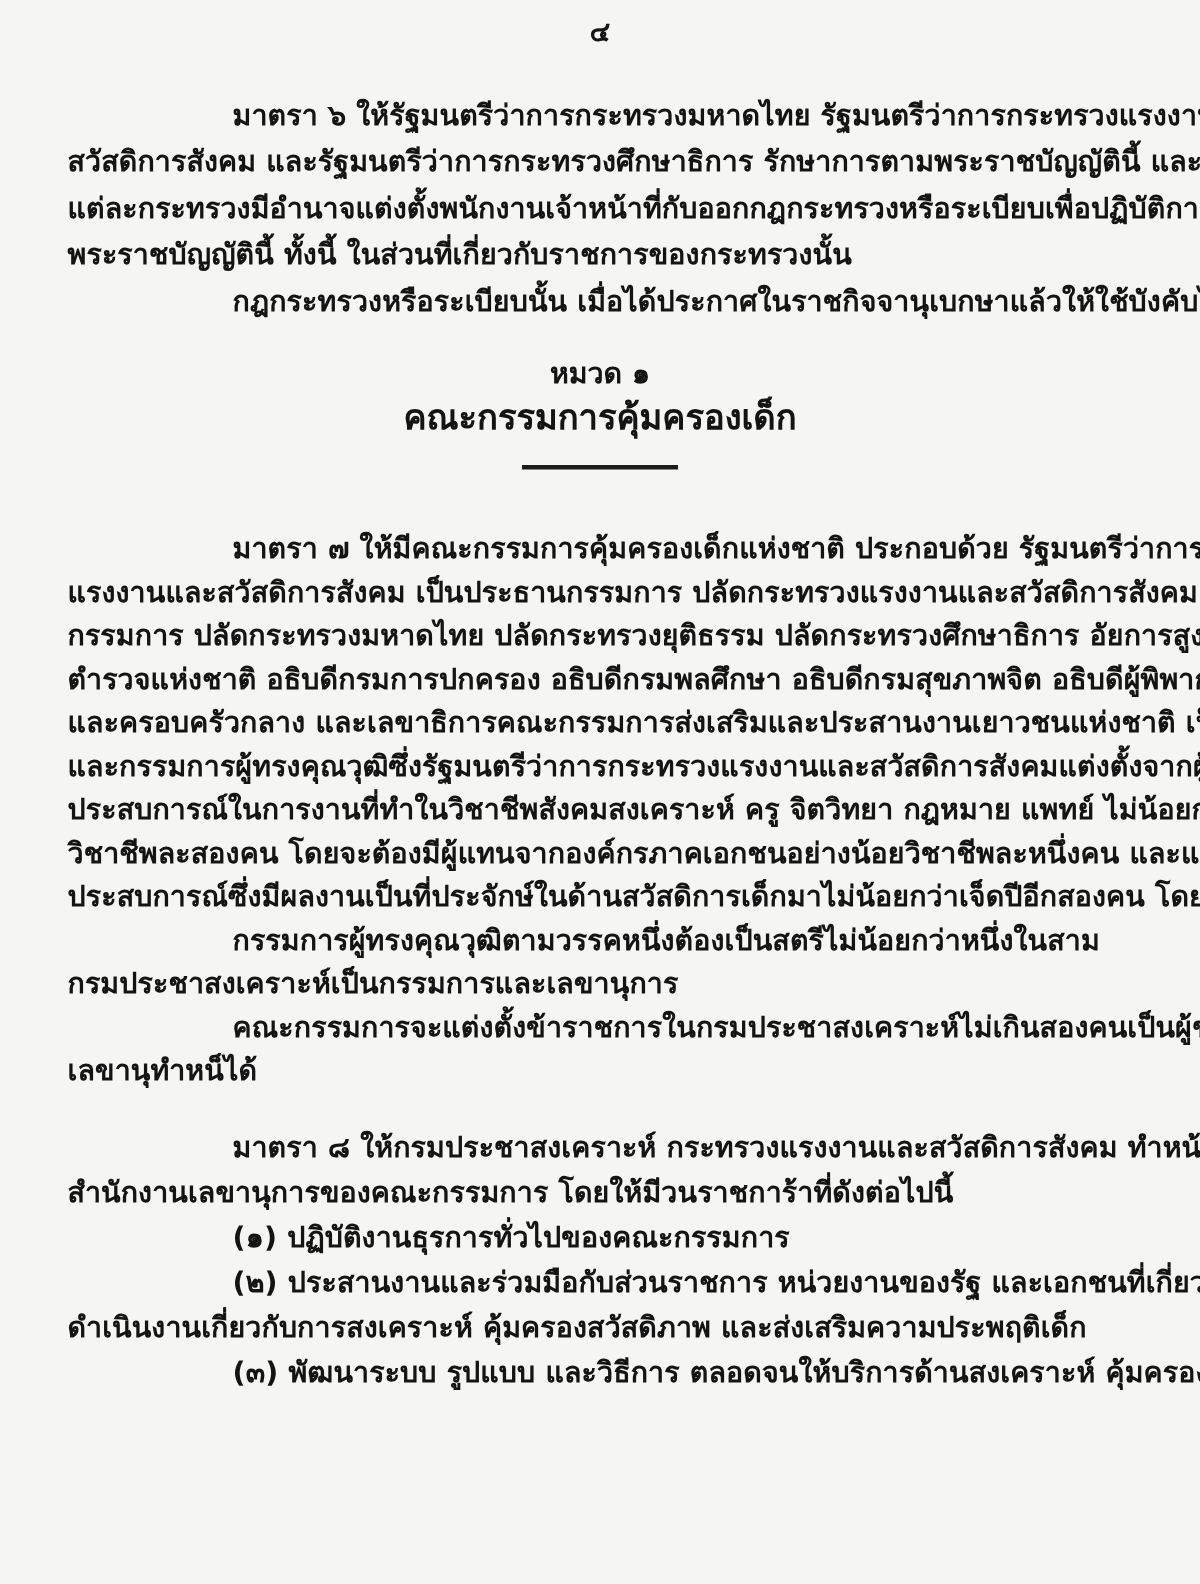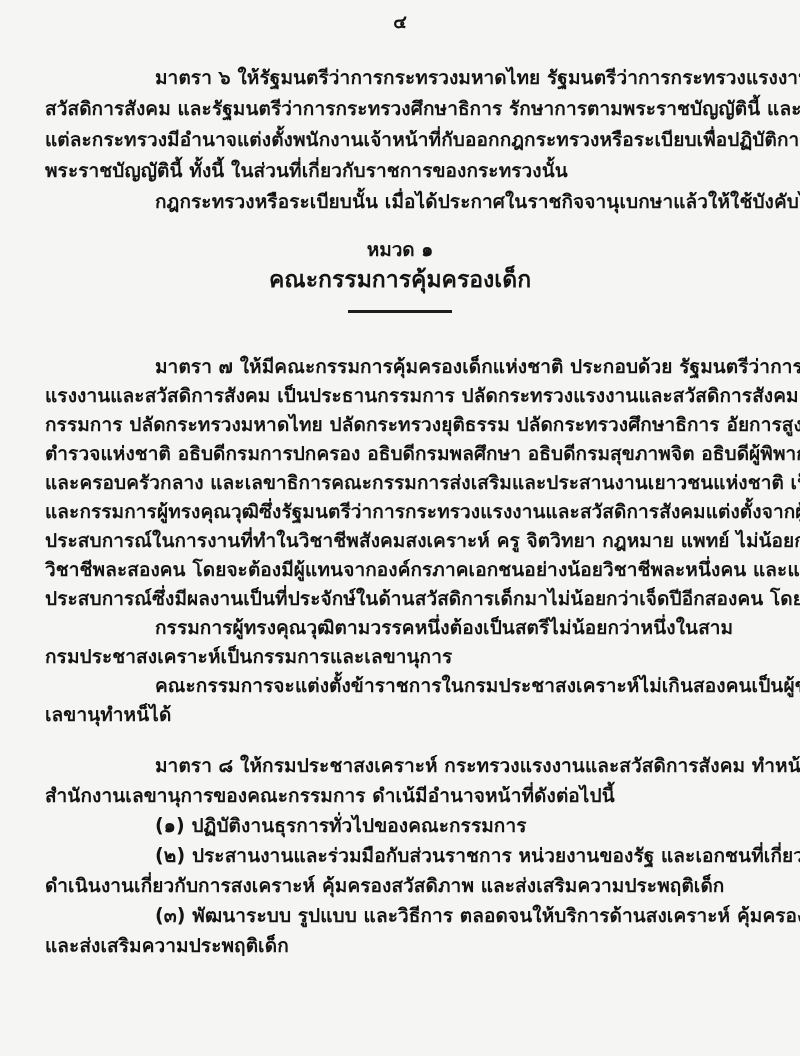--- a/index.html
+++ b/index.html
@@ -98,21 +98,20 @@
     <div class="line">วิชาชีพละสองคน โดยจะต้องมีผู้แทนจากองค์กรภาคเอกชนอย่างน้อยวิชาชีพละหนึ่งคน และแต่งตั้งจากผู้มี</div>
     <div class="line">ประสบการณ์ซึ่งมีผลงานเป็นที่ประจักษ์ในด้านสวัสดิการเด็กมาไม่น้อยกว่าเจ็ดปีอีกสองคน โดยมีอธิบดี</div>
     <div class="line indent">กรรมการผู้ทรงคุณวุฒิตามวรรคหนึ่งต้องเป็นสตรีไม่น้อยกว่าหนึ่งในสาม</div>
     <div class="line">กรมประชาสงเคราะห์เป็นกรรมการและเลขานุการ</div>
     <div class="line indent">คณะกรรมการจะแต่งตั้งข้าราชการในกรมประชาสงเคราะห์ไม่เกินสองคนเป็นผู้ช่วย</div>
     <div class="line">เลขานุทำหน็ได้</div>
   </div>
 
   <div class="para p3">
     <div class="line indent">มาตรา ๘  ให้กรมประชาสงเคราะห์ กระทรวงแรงงานและสวัสดิการสังคม ทำหน้าที่เป็น</div>
-    <div class="line">สำนักงานเลขานุการของคณะกรรมการ ดำเน้มีอำนาจหน้าที่ดังต่อไปนี้</div>
+    <div class="line">สำนักงานเลขานุการของคณะกรรมการ โดยให้มีวนราชการ้าที่ดังต่อไปนี้</div>
     <div class="line indent">(๑) ปฏิบัติงานธุรการทั่วไปของคณะกรรมการ</div>
     <div class="line indent">(๒) ประสานงานและร่วมมือกับส่วนราชการ หน่วยงานของรัฐ และเอกชนที่เกี่ยวข้องในการ</div>
     <div class="line">ดำเนินงานเกี่ยวกับการสงเคราะห์ คุ้มครองสวัสดิภาพ และส่งเสริมความประพฤติเด็ก</div>
     <div class="line indent">(๓) พัฒนาระบบ รูปแบบ และวิธีการ ตลอดจนให้บริการด้านสงเคราะห์ คุ้มครองสวัสดิภาพ</div>
-    <div class="line">และส่งเสริมความประพฤติเด็ก</div>
   </div>
 
 </div>
 
 </body></html>

